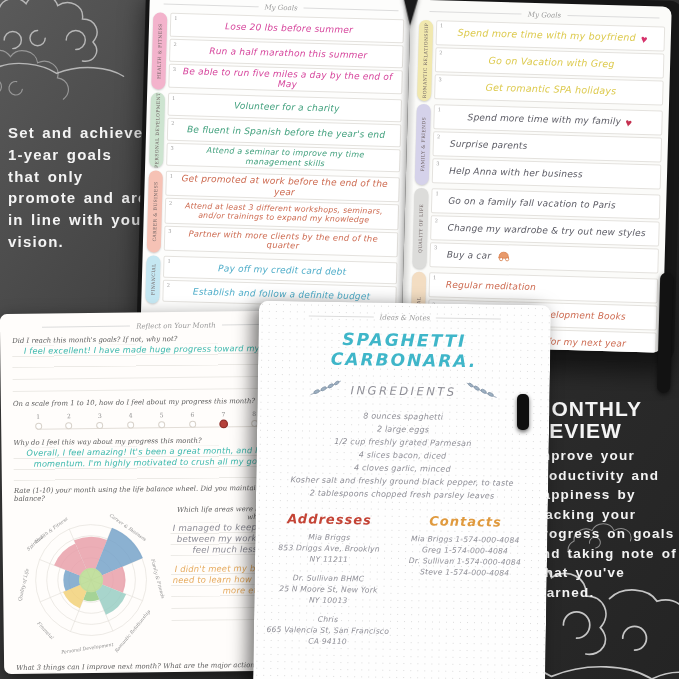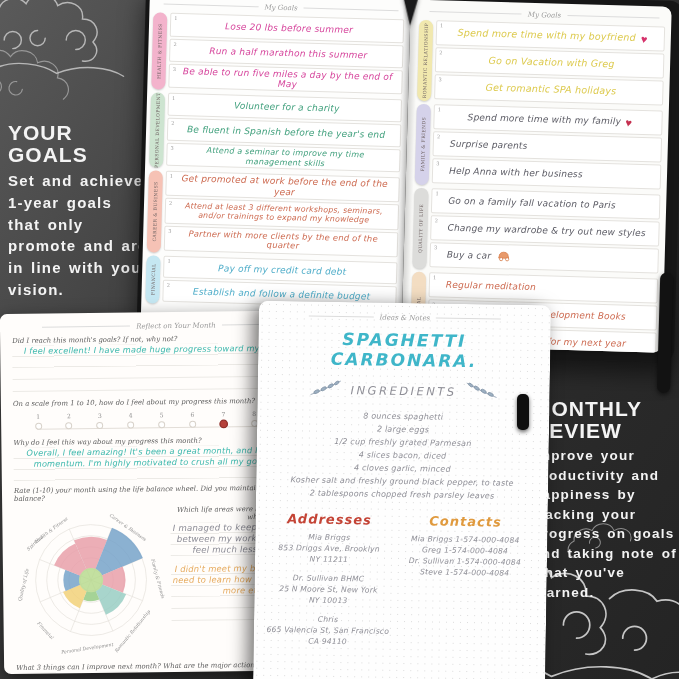--- a/index.html
+++ b/index.html
@@ -127,21 +127,20 @@
 <div class="cloud" id="cloud-br2" style="right:-20px;bottom:92px;width:150px;height:85px;transform:rotate(-7deg);">
   <svg viewBox="0 0 220 120">
       <g fill="none" stroke="#d2d2d2" stroke-width="1.5" opacity=".6" stroke-linecap="round">
     <path d="M34,70 C24,64 26,50 38,46 C38,32 56,26 66,34 C74,22 94,24 98,38 C112,32 126,42 120,56"></path>
     <path d="M60,52 a8,8 0 1 1 8,8"></path>
   </g>
     </svg>
 </div>
 
 <div class="mkt" id="mkt-goals">
-  <p class="t">YOUR GOALS</p>
   <p class="b">Set and achieve 1-year goals that only promote and are in line with your vision.</p>
 </div>
 <div class="mkt" id="mkt-review">
   <p class="t">MONTHLY REVIEW</p>
   <p class="b">Improve your productivity and happiness by tracking your progress on goals and taking note of what you've learned.</p>
 </div>
 
 <div id="spread">
   <div class="cover"></div>
   <div id="pages">

